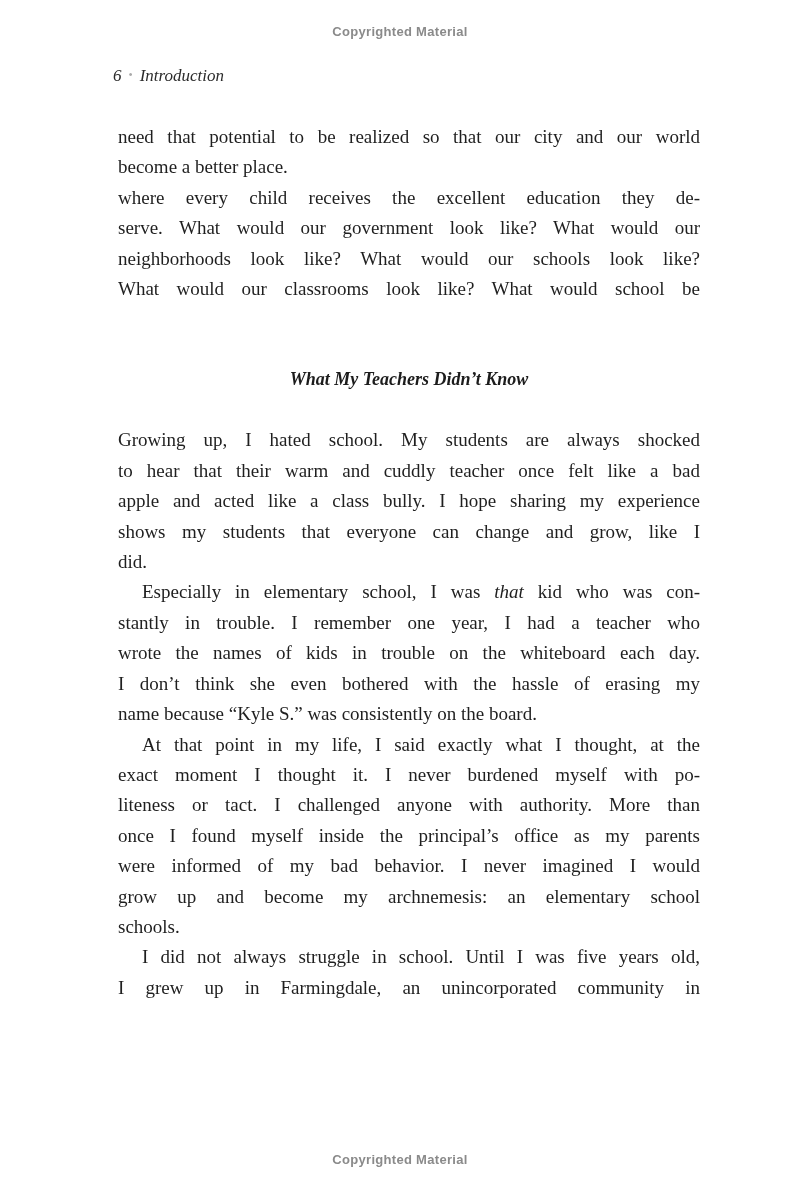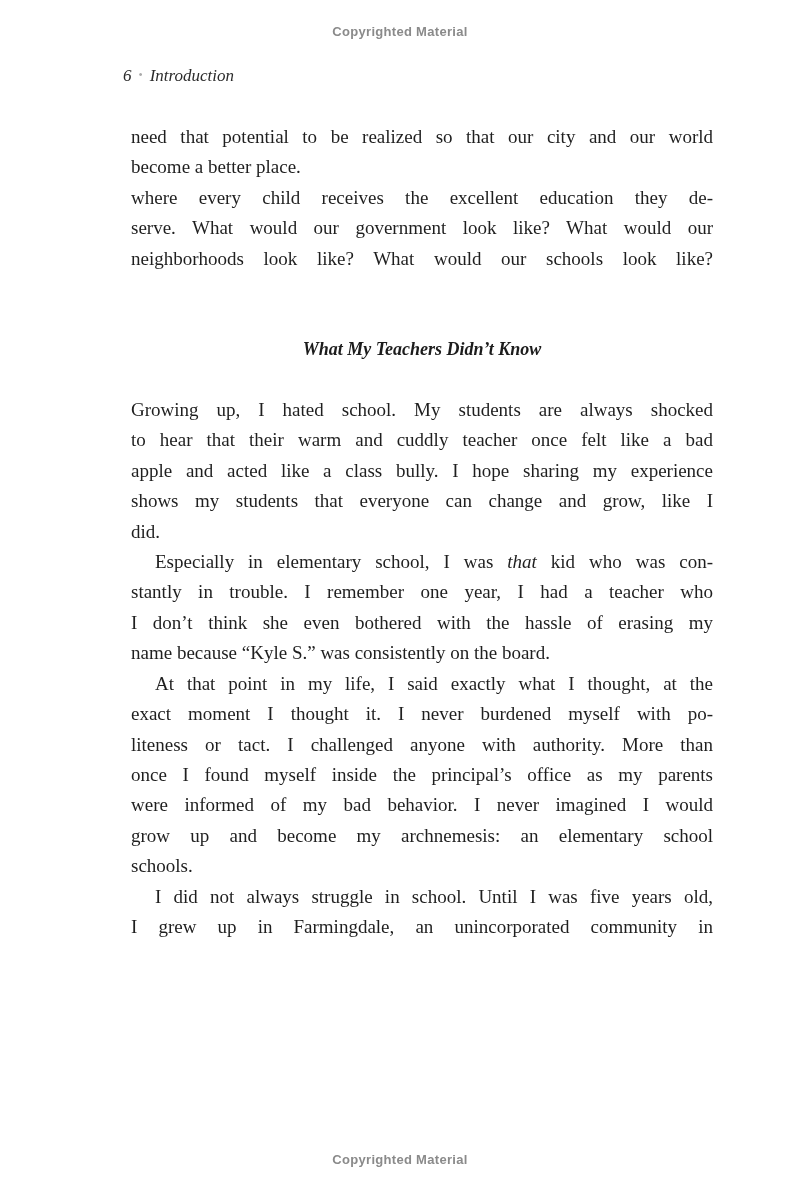--- a/index.html
+++ b/index.html
@@ -20,36 +20,36 @@
     font-family: "Liberation Sans", sans-serif;
     font-weight: bold;
     font-size: 13px;
     letter-spacing: 0.3px;
     color: #8a8a8a;
   }
   .watermark.top { top: 24px; }
   .watermark.bottom { top: 1152px; }
   .running-head {
     position: absolute;
-    left: 123px;
+    left: 113px;
     top: 66px;
     font-style: italic;
     font-size: 17px;
     color: #2b2b2b;
   }
   .running-head .sep {
     font-style: normal;
     color: #aaaaaa;
     font-size: 12px;
     margin: 0 7px;
     vertical-align: 2px;
   }
   .body-text {
     position: absolute;
-    left: 131px;
+    left: 118px;
     top: 122px;
     width: 582px;
     font-size: 19px;
     line-height: 30.4px;
   }
   .paragraph { margin: 0; }
   .line {
     text-align: justify;
     text-align-last: justify;
   }
@@ -79,32 +79,34 @@
 
   <div class="body-text">
       <div class="paragraph">
         <div class="line">need that potential to be realized so that our city and our world</div>
         <div class="line last">become a better place.</div>
       </div>
       <div class="paragraph">
         <div class="line">where every child receives the excellent education they de-</div>
         <div class="line">serve. What would our government look like? What would our</div>
         <div class="line">neighborhoods look like? What would our schools look like?</div>
+        <div class="line">What would our classrooms look like? What would school be</div>
       </div>
       <div class="section-heading">What My Teachers Didn’t Know</div>
       <div class="paragraph">
         <div class="line">Growing up, I hated school. My students are always shocked</div>
         <div class="line">to hear that their warm and cuddly teacher once felt like a bad</div>
         <div class="line">apple and acted like a class bully. I hope sharing my experience</div>
         <div class="line">shows my students that everyone can change and grow, like I</div>
         <div class="line last">did.</div>
       </div>
       <div class="paragraph">
         <div class="line indent">Especially in elementary school, I was <em>that</em> kid who was con-</div>
         <div class="line">stantly in trouble. I remember one year, I had a teacher who</div>
+        <div class="line">wrote the names of kids in trouble on the whiteboard each day.</div>
         <div class="line">I don’t think she even bothered with the hassle of erasing my</div>
         <div class="line last">name because “Kyle S.” was consistently on the board.</div>
       </div>
       <div class="paragraph">
         <div class="line indent">At that point in my life, I said exactly what I thought, at the</div>
         <div class="line">exact moment I thought it. I never burdened myself with po-</div>
         <div class="line">liteness or tact. I challenged anyone with authority. More than</div>
         <div class="line">once I found myself inside the principal’s office as my parents</div>
         <div class="line">were informed of my bad behavior. I never imagined I would</div>
         <div class="line">grow up and become my archnemesis: an elementary school</div>

